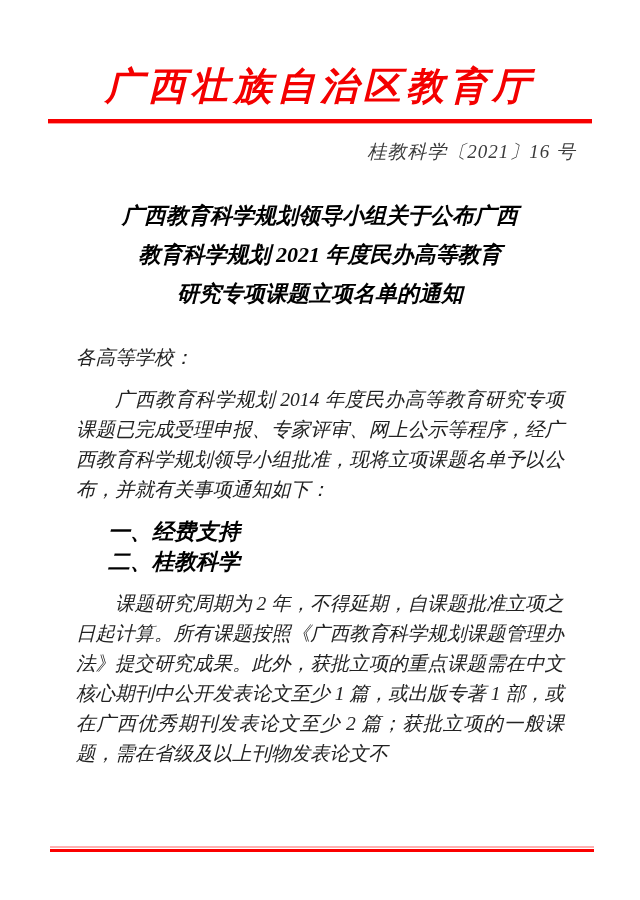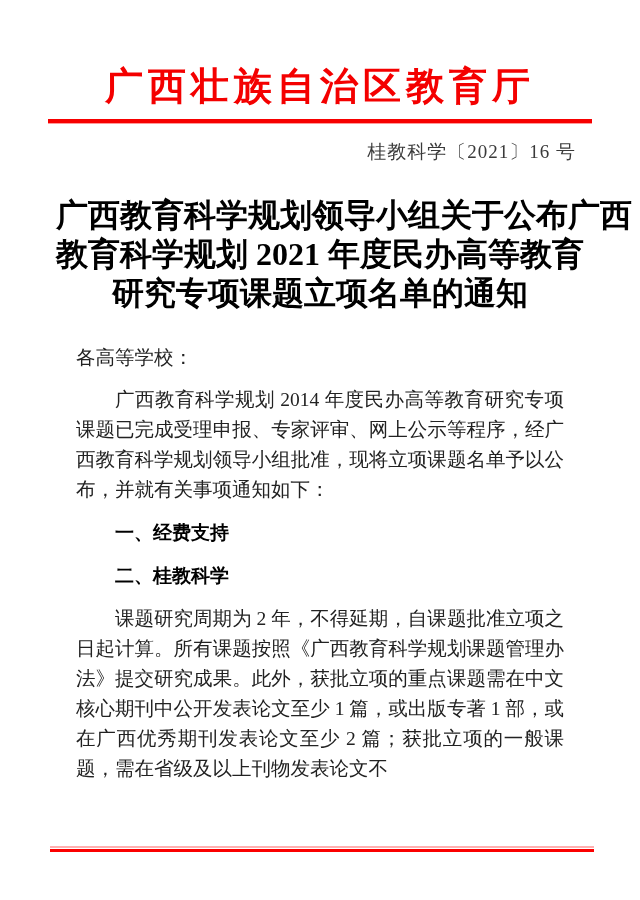--- a/index.html
+++ b/index.html
@@ -1,15 +1,15 @@
 <!DOCTYPE html>
 <html><head>
 <meta charset="utf-8">
 <style>
-  * { box-sizing: border-box; }
+  * { box-sizing: border-box; font-style: italic; }
   html, body { margin: 0; padding: 0; background: #ffffff; }
   .page {
     position: relative;
     width: 640px;
     height: 900px;
     margin: 0 auto;
     background: #ffffff;
     overflow: hidden;
     font-family: "Liberation Serif", "DejaVu Serif", serif;
     color: #1c1c1c;
@@ -31,41 +31,41 @@
     margin: 18px 64px 0 64px;
     text-align: right;
     font-size: 19px;
     line-height: 20px;
     color: #3a3a3a;
     letter-spacing: 1px;
   }
   .title {
     margin: 34px 56px 0 56px;
     text-align: center;
-    font-size: 32px;
+    font-size: 22px;
     font-weight: bold;
     line-height: 39px;
     color: #000000;
   }
   .title .title-line { display: block; white-space: nowrap; }
   .doc-body {
     margin: 30px 64px 0 64px;
     font-size: 19.5px;
     line-height: 30px;
     text-align: justify;
     color: #222222;
   }
   .doc-body p { margin: 12px; }
   .salutation { text-indent: 0; }
   .para { text-indent: 2em; }
   .sec-heading {
-    margin: 13px;
+    margin: 0;
     font-family: "Liberation Sans", "DejaVu Sans", sans-serif;
     font-weight: bold;
-    font-size: 19px;
+    font-size: 22px;
     line-height: 30px;
     text-indent: 2em;
     color: #000000;
   }
   .bottom-rule {
     position: absolute;
     top: 846px;
     left: 50px;
     right: 46px;
   }

